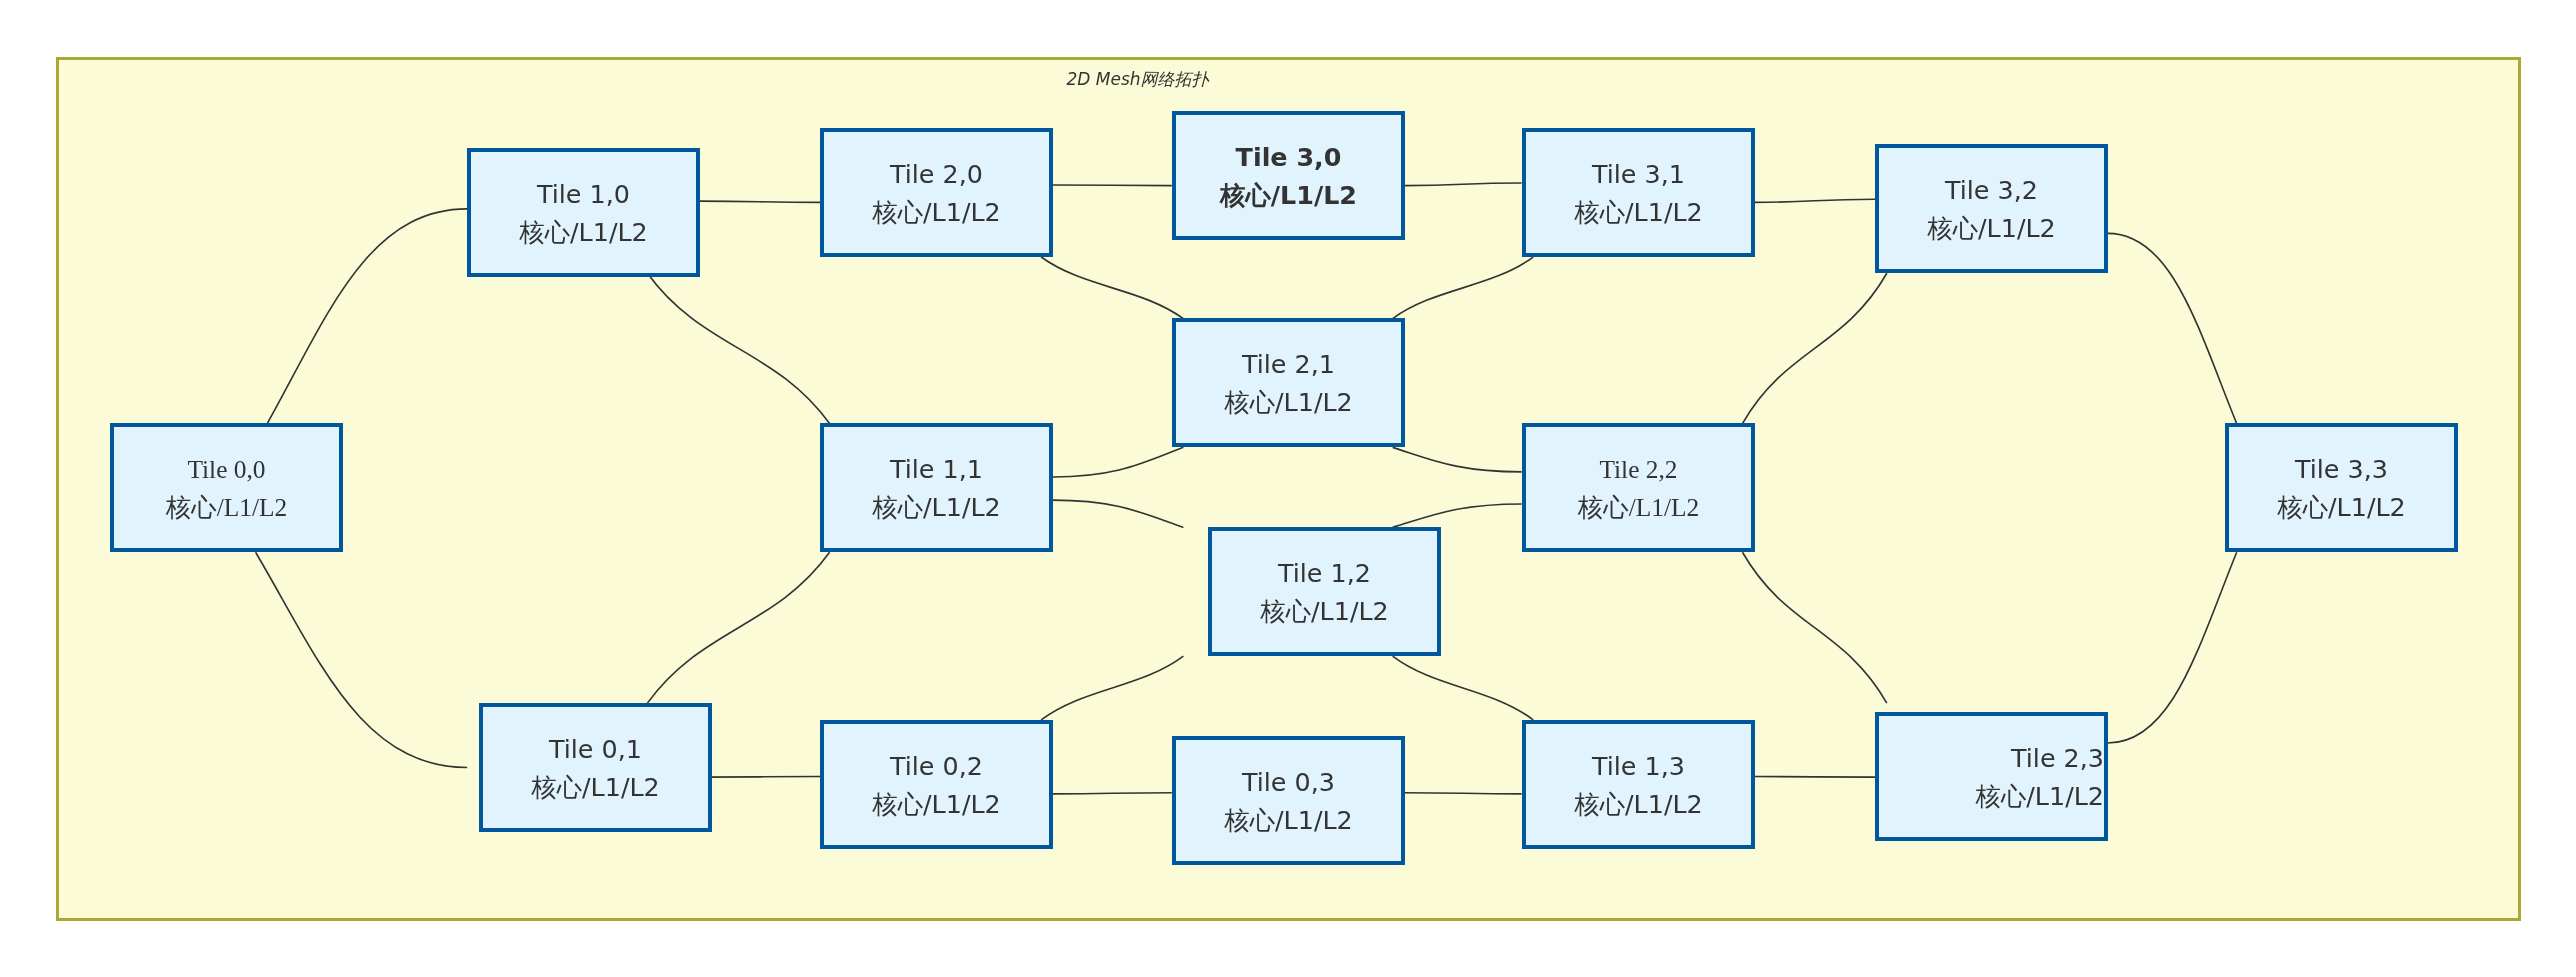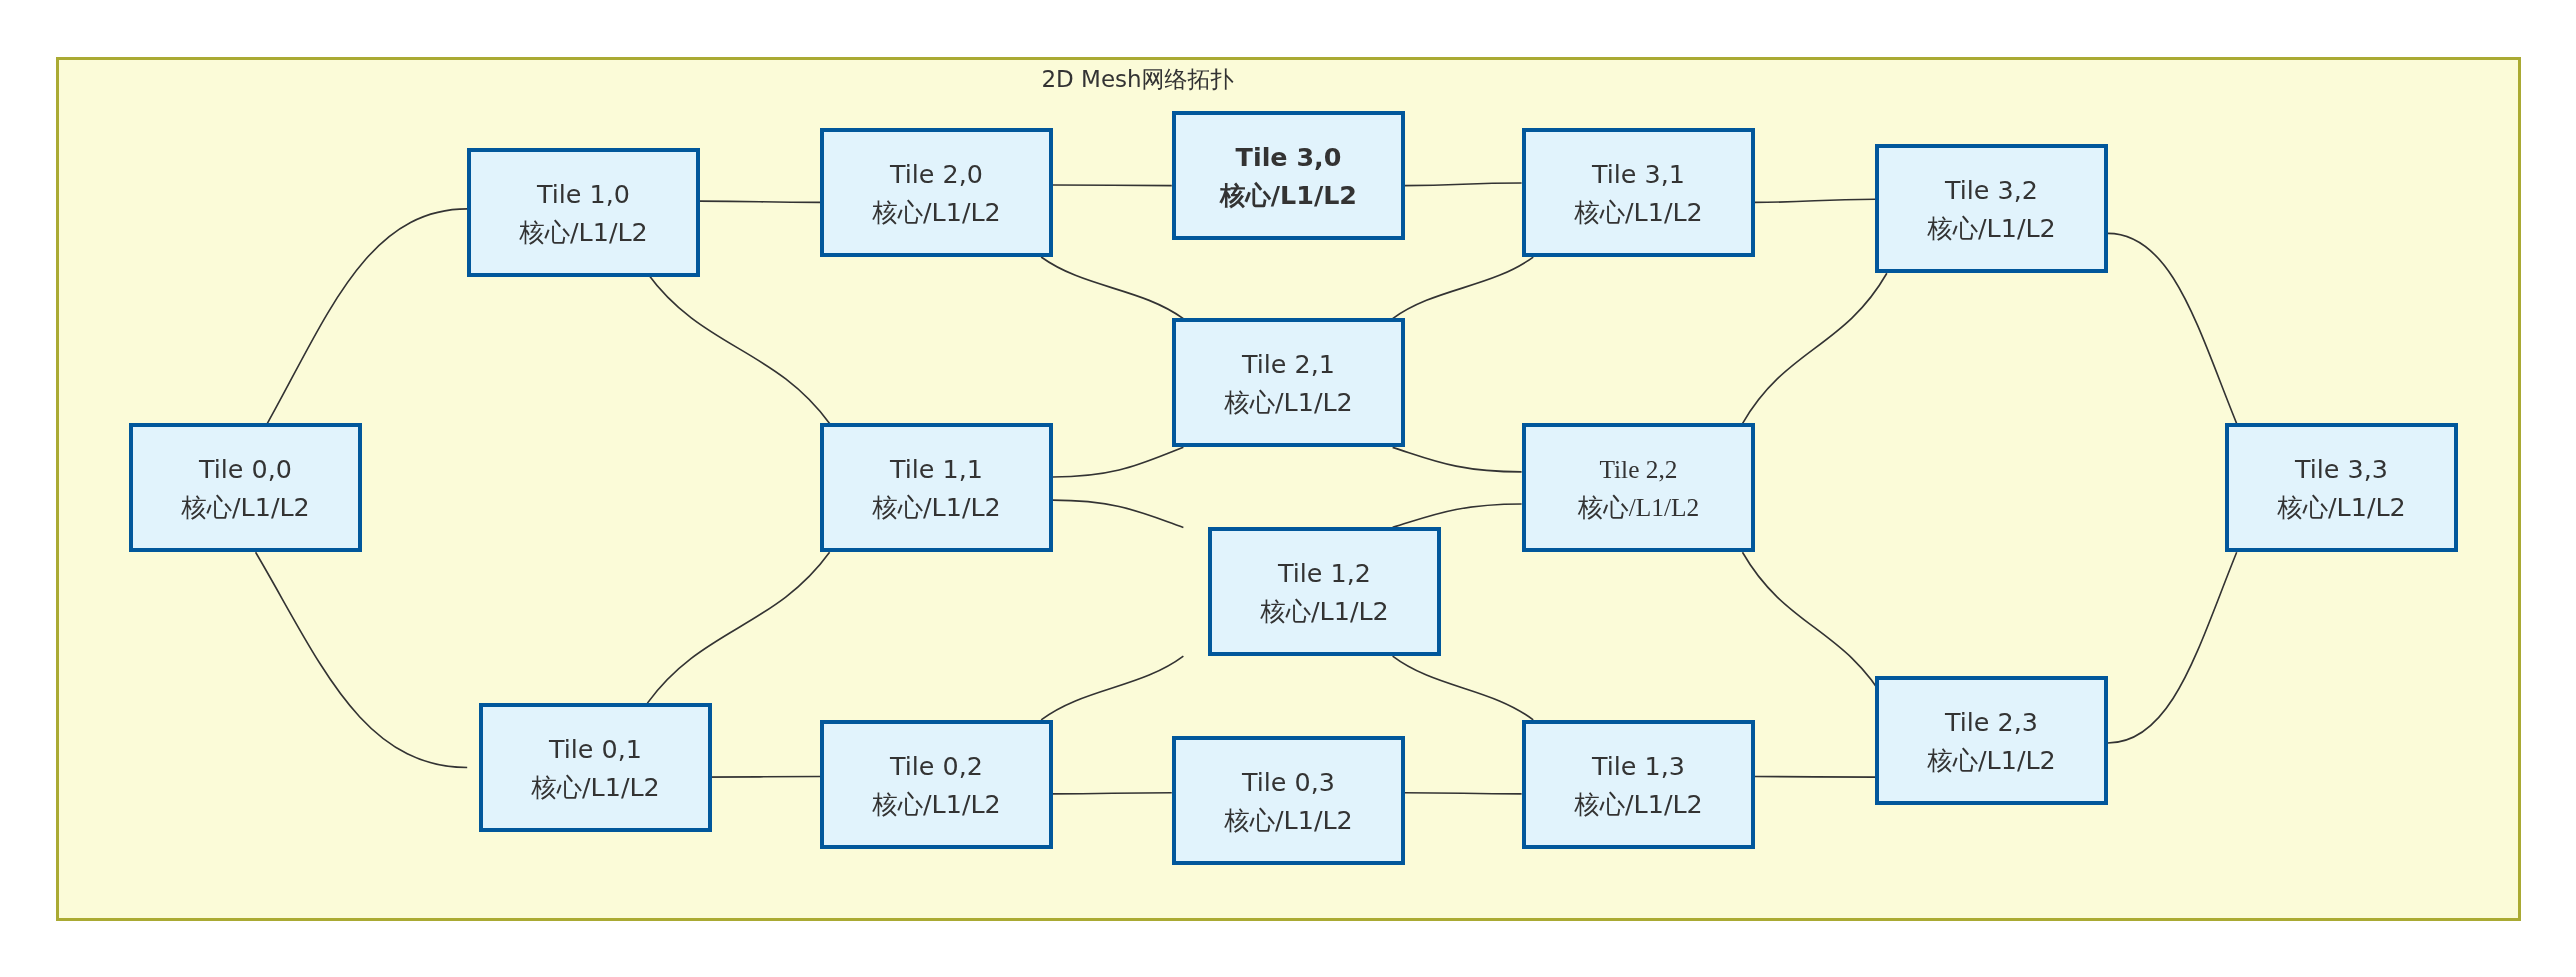--- a/index.html
+++ b/index.html
@@ -22,22 +22,23 @@
   .frame{
     position:absolute;left:56px;top:57px;
     width:2465px;height:864px;
     background:var(--frame-fill);
     border:3.2px solid var(--frame-border);
     box-sizing:border-box;
   }
   .diagram-title{
     position:absolute;left:56px;top:62px;width:2163px;height:34px;
     display:flex;align-items:center;justify-content:center;
-    font-size:23px;color:var(--text);
+    font-size:17px;color:var(--text);
     letter-spacing:0px;
+    font-style:italic;
   }
   svg.edge-layer{position:absolute;left:0;top:0;}
   .node{
     position:absolute;width:233px;height:129px;
     background:var(--node-fill);
     border:4.3px solid var(--node-border);
     box-sizing:border-box;
     display:flex;flex-direction:column;align-items:center;justify-content:center;
     color:var(--text);
     text-align:center;
@@ -74,21 +75,21 @@
       <path d="M 2575.5 1213 C 2653.5 1272, 2757.5 1272, 2835.5 1331" fill="none" stroke="#333333" stroke-width="3"></path>
       <path d="M 2597 1465.72 C 2705.5 1465.72, 2705.5 1467.85, 2814 1467.85" fill="none" stroke="#333333" stroke-width="3"></path>
       <path d="M 3244 373.85 C 3356 373.85, 3356 368.15, 3468 368.15" fill="none" stroke="#333333" stroke-width="3"></path>
       <path d="M 3222.5 783 C 3302.6 644, 3409.4 644, 3489.5 505" fill="none" stroke="#333333" stroke-width="3"></path>
       <path d="M 3222.5 1021 C 3302.6 1160.5, 3409.4 1160.5, 3489.5 1300" fill="none" stroke="#333333" stroke-width="3"></path>
       <path d="M 3244 1435.72 C 3356 1435.72, 3356 1436.85, 3468 1436.85" fill="none" stroke="#333333" stroke-width="3"></path>
       <path d="M 3898 431.22 C 4017.25 431.22, 4064.95 607.11, 4136.5 783" fill="none" stroke="#333333" stroke-width="3"></path>
       <path d="M 3898 1373.78 C 4017.25 1373.78, 4064.95 1197.3899999999999, 4136.5 1021" fill="none" stroke="#333333" stroke-width="3"></path>
     </svg>
 
-  <div class="node" style="left: 129px; top: 423px;">
+  <div class="node" style="left: 110px; top: 423px; font-family: Liberation Serif, serif;">
     <span class="nt">Tile 0,0</span>
     <span class="ns">核心/L1/L2</span>
   </div>
   <div class="node" style="left: 467px; top: 148px;">
     <span class="nt">Tile 1,0</span>
     <span class="ns">核心/L1/L2</span>
   </div>
   <div class="node" style="left: 467px; top: 703px; margin-left: 12px;">
     <span class="nt">Tile 0,1</span>
     <span class="ns">核心/L1/L2</span>
@@ -130,21 +131,21 @@
     <span class="ns">核心/L1/L2</span>
   </div>
   <div class="node" style="left: 1522px; top: 720px;">
     <span class="nt">Tile 1,3</span>
     <span class="ns">核心/L1/L2</span>
   </div>
   <div class="node" style="left: 1875px; top: 144px;">
     <span class="nt">Tile 3,2</span>
     <span class="ns">核心/L1/L2</span>
   </div>
-  <div class="node" style="left: 1875px; top: 676px;">
+  <div class="node" style="left: 1875px; top: 712px; align-items: flex-end;">
     <span class="nt">Tile 2,3</span>
     <span class="ns">核心/L1/L2</span>
   </div>
   <div class="node" style="left: 2225px; top: 423px;">
     <span class="nt">Tile 3,3</span>
     <span class="ns">核心/L1/L2</span>
   </div>
 
 </div>
 

